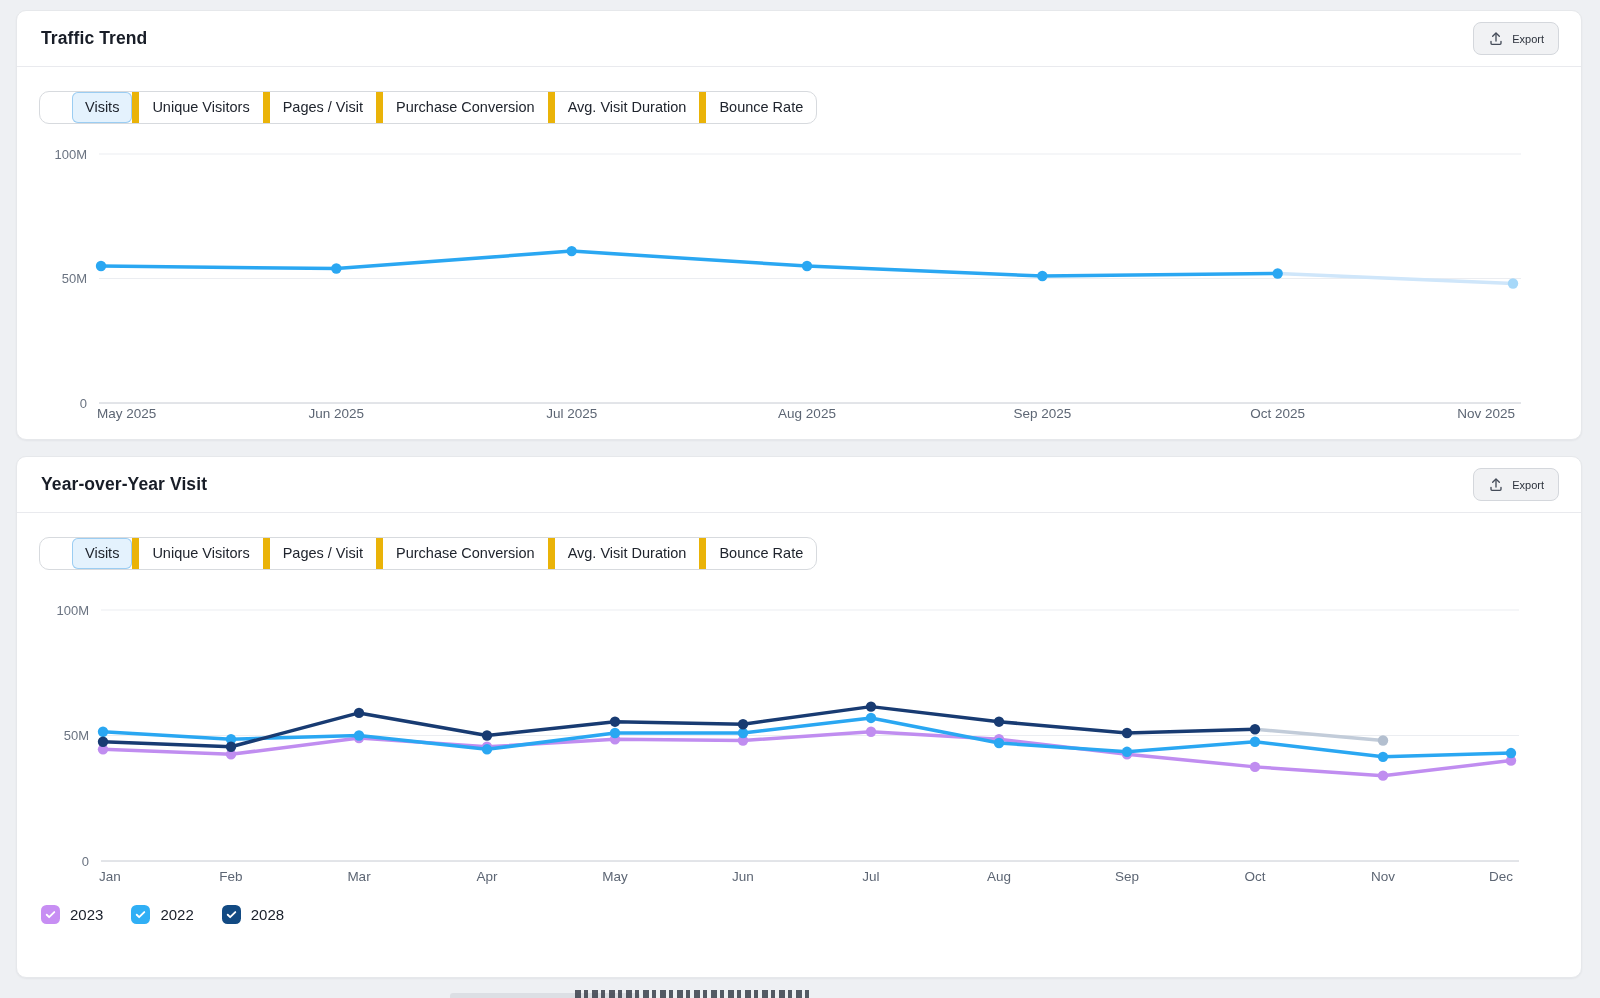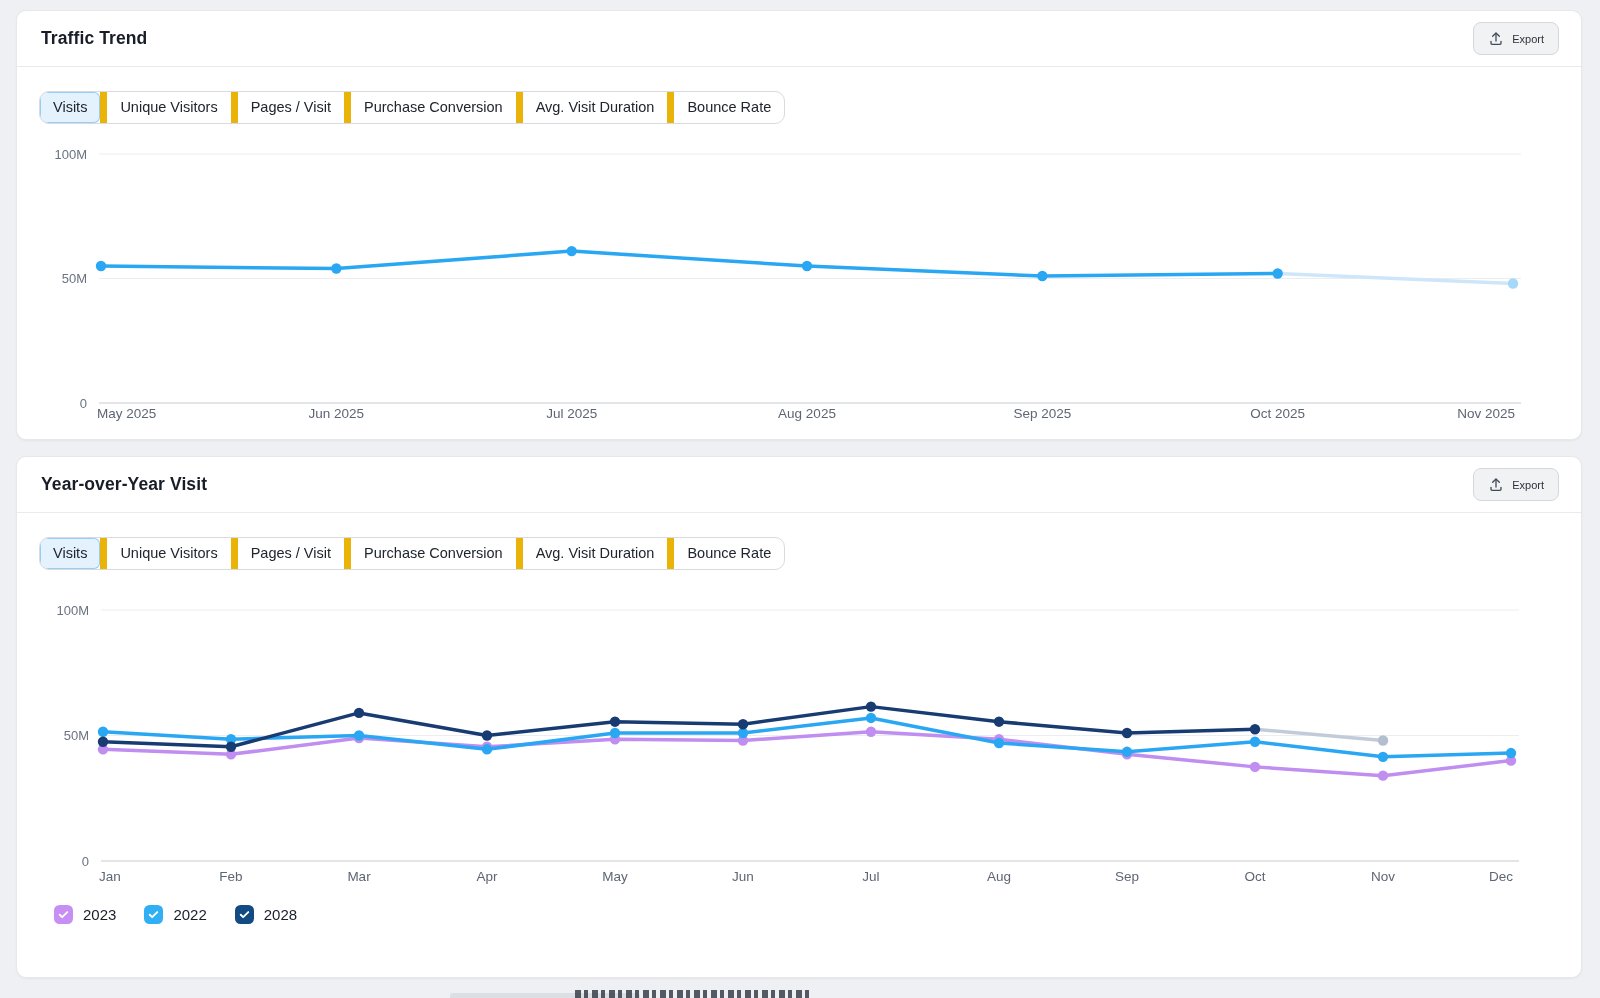--- a/index.html
+++ b/index.html
@@ -22,31 +22,31 @@
   }
   .title{margin:0;font-size:17.5px;font-weight:700;color:#181d27;letter-spacing:.1px;}
   .export-btn{
     display:flex;align-items:center;gap:8px;height:33px;padding:0 14px;
     background:#f1f2f4;border:1px solid #d4d7dc;border-radius:8px;
     font-family:"Liberation Sans",sans-serif;font-size:11px;font-weight:500;color:#2c323c;cursor:pointer;
   }
   .export-icon{width:16px;height:16px;stroke:#444b58;fill:none;stroke-width:2;stroke-linecap:round;stroke-linejoin:round;}
   .tabs{
     position:absolute;top:80px;left:22px;display:flex;
-    border:1px solid #d7dade;border-radius:10px;background:#fff;overflow:hidden;
+    border:1px solid #d7dade;border-radius:10px;background:#fff;overflow:hidden;padding-left:32px;
   }
   .tab{padding:0 13px;line-height:31px;font-size:14.5px;color:#20252e;white-space:nowrap;cursor:pointer;}
   .tab + .tab{border-left:7px solid #eab308;}
   .tab.active{background:#e4f2fd;box-shadow:inset 0 0 0 1px #9bcdf2;border-radius:6px;}
   .chart{position:absolute;left:0;top:130px;width:1566px;height:300px;}
   .card2 .chart{top:140px;height:305px;}
   .chart text{font-family:"Liberation Sans",sans-serif;}
   .ytick{font-size:13px;fill:#6a7381;}
   .xtick{font-size:13.5px;fill:#5d6674;}
-  .legend{position:absolute;top:448px;left:24px;display:flex;align-items:flex-end;gap:28px;margin-left:13px;}
+  .legend{position:absolute;top:448px;left:24px;display:flex;align-items:flex-end;gap:28px;}
   .legend-item{display:flex;align-items:center;gap:10px;cursor:pointer;}
   .cb{width:19px;height:19px;border-radius:5.5px;display:flex;align-items:center;justify-content:center;flex:none;}
   .cb svg{width:13px;height:13px;display:block;}
   .legend-label{font-size:15px;font-weight:500;color:#191f2a;}
   .clip-bar{position:absolute;left:450px;top:993px;width:190px;height:5px;background:#dcdfe4;border-radius:3px 3px 0 0;}
   .clip-text{
     position:absolute;left:575px;top:990px;width:236px;height:8px;opacity:.88;
     background:repeating-linear-gradient(90deg,#3f4550 0px,#3f4550 6px,transparent 6px,transparent 9px,#3f4550 9px,#3f4550 13px,transparent 13px,transparent 17px);
   }
 </style>

